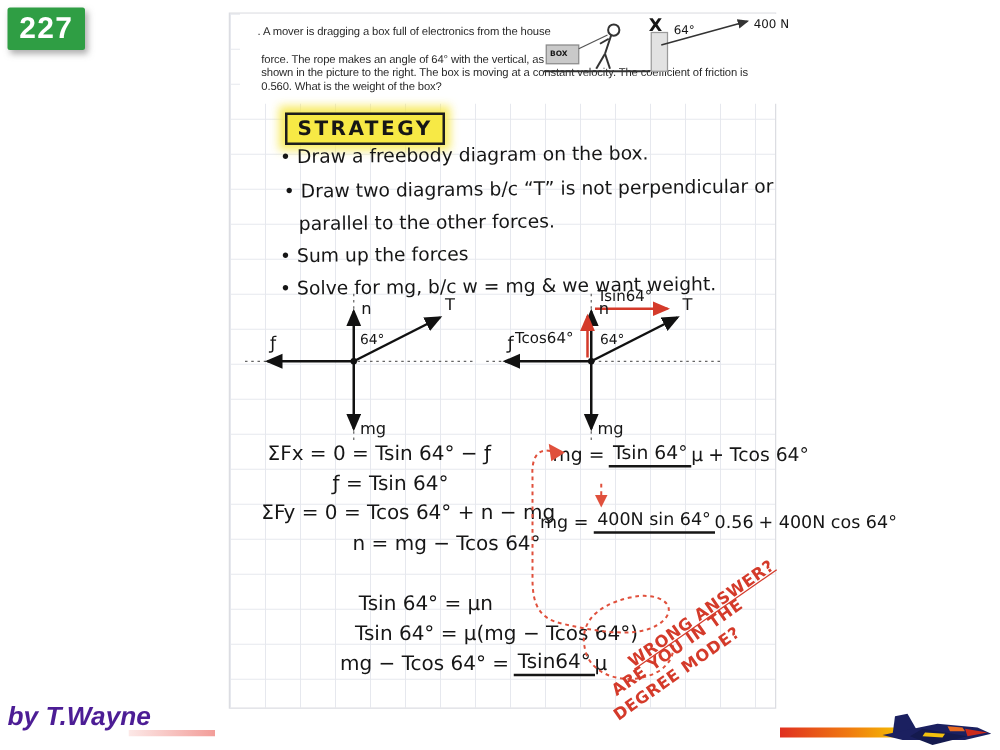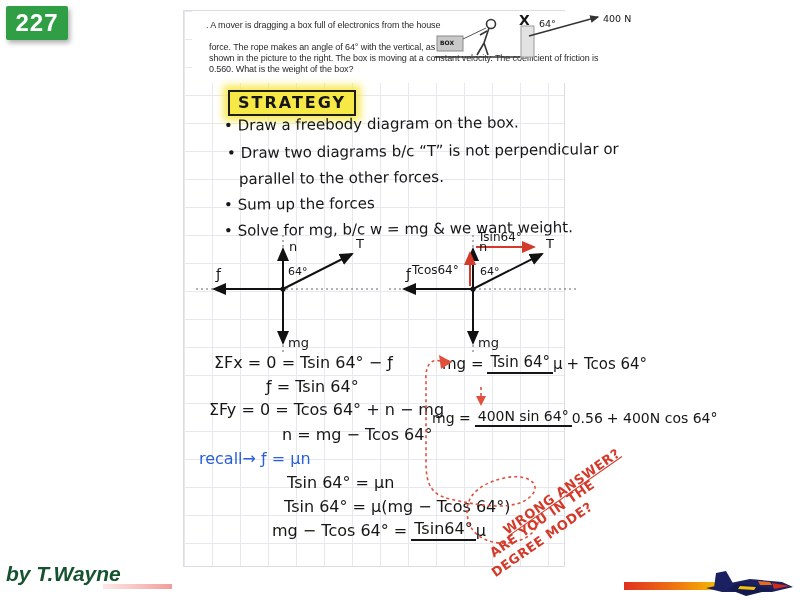--- a/index.html
+++ b/index.html
@@ -7,21 +7,21 @@
     font-family:"Liberation Sans", sans-serif; }
   .abs { position:absolute; }
 
   
   #badge { left:6px; top:6px; width:62px; height:34px; background:#2f9e44;
     border-radius:2px; box-shadow:2px 3px 5px rgba(110,110,110,.55);
     color:#fff; font-weight:bold; font-size:24px; display:flex;
     align-items:center; justify-content:center; letter-spacing:1px; }
 
   
-  #paper { left:183px; top:10px; width:382px; height:557px; background-color:#fff;
+  #paper { left:183px; top:10px; width:438px; height:557px; background-color:#fff;
     background-image:
       linear-gradient(to right, #e6e8ee 1px, transparent 1px),
       linear-gradient(to bottom, #e6e8ee 1px, transparent 1px);
     background-size:28px 28px; border:1px solid #dcdde2; }
 
   
   #problem-cover { left:8px; top:0px; width:458px; height:72px; background:#fff; }
   .pline { position:absolute; font-size:9px; color:#2a2a2a; white-space:nowrap;
     letter-spacing:-0.1px; }
   #pl0 { left:14px; top:9px; }  #pl1 { left:17px; top:20px; }
@@ -50,21 +50,21 @@
     background:#f2aee0; border:2px solid #221; font-size:18px;
     font-weight:bold; letter-spacing:1px; }
 
   .rednote { position:absolute; color:#d43a2a; font-weight:bold; font-size:13px;
     white-space:nowrap; transform:rotate(-35deg); letter-spacing:.5px; }
   #note0 { left:308px; top:473px; text-decoration:underline; }
   #note1 { left:296px; top:500px; }
   #note2 { left:298px; top:521px; }
 
   #credit { left:6px; top:562px; font-style:italic; font-weight:bold;
-    font-size:21px; color:#14532d; }
+    font-size:21px; color:#4c1d95; }
   #pink-rule { left:103px; top:584px; width:69px; height:5px;
     background:linear-gradient(to right, rgba(244,165,160,.25), rgba(240,140,135,.85)); }
 
   svg { position:absolute; overflow:visible; }
   svg text { font-family:"DejaVu Sans", sans-serif; fill:#161616; }
 </style>
 </head>
 <body>
 
 <div id="badge" class="abs">227</div>
@@ -154,21 +154,20 @@
       <text x="222" y="50" font-size="14">ƒ</text>
       <text x="294" y="118" font-size="13">mg</text>
       <text x="296" y="46" font-size="11">64°</text>
     </g>
   </svg>
 
   <div class="eq hand" style="left:30px; top:342px;">ΣFx = 0 = Tsin 64° − ƒ</div>
   <div class="eq hand" style="left:82px; top:366px;">ƒ = Tsin 64°</div>
   <div class="eq hand" style="left:25px; top:389px;">ΣFy = 0 = Tcos 64° + n − mg</div>
   <div class="eq hand" style="left:98px; top:414px;">n = mg − Tcos 64°</div>
-  <div class="eq hand blue" style="left:15px; top:438px;">recall→ ƒ = μn</div>
   <div class="eq hand" style="left:103px; top:462px;">Tsin 64° = μn</div>
   <div class="eq hand" style="left:100px; top:486px;">Tsin 64° = μ(mg − Tcos 64°)</div>
   <div class="eq hand" style="left:88px; top:510px;">
     <span>mg − Tcos 64° =</span>
     <span class="frac">
       <span class="num">Tsin64°</span>
       <span class="den">μ</span>
     </span>
   </div>
 

